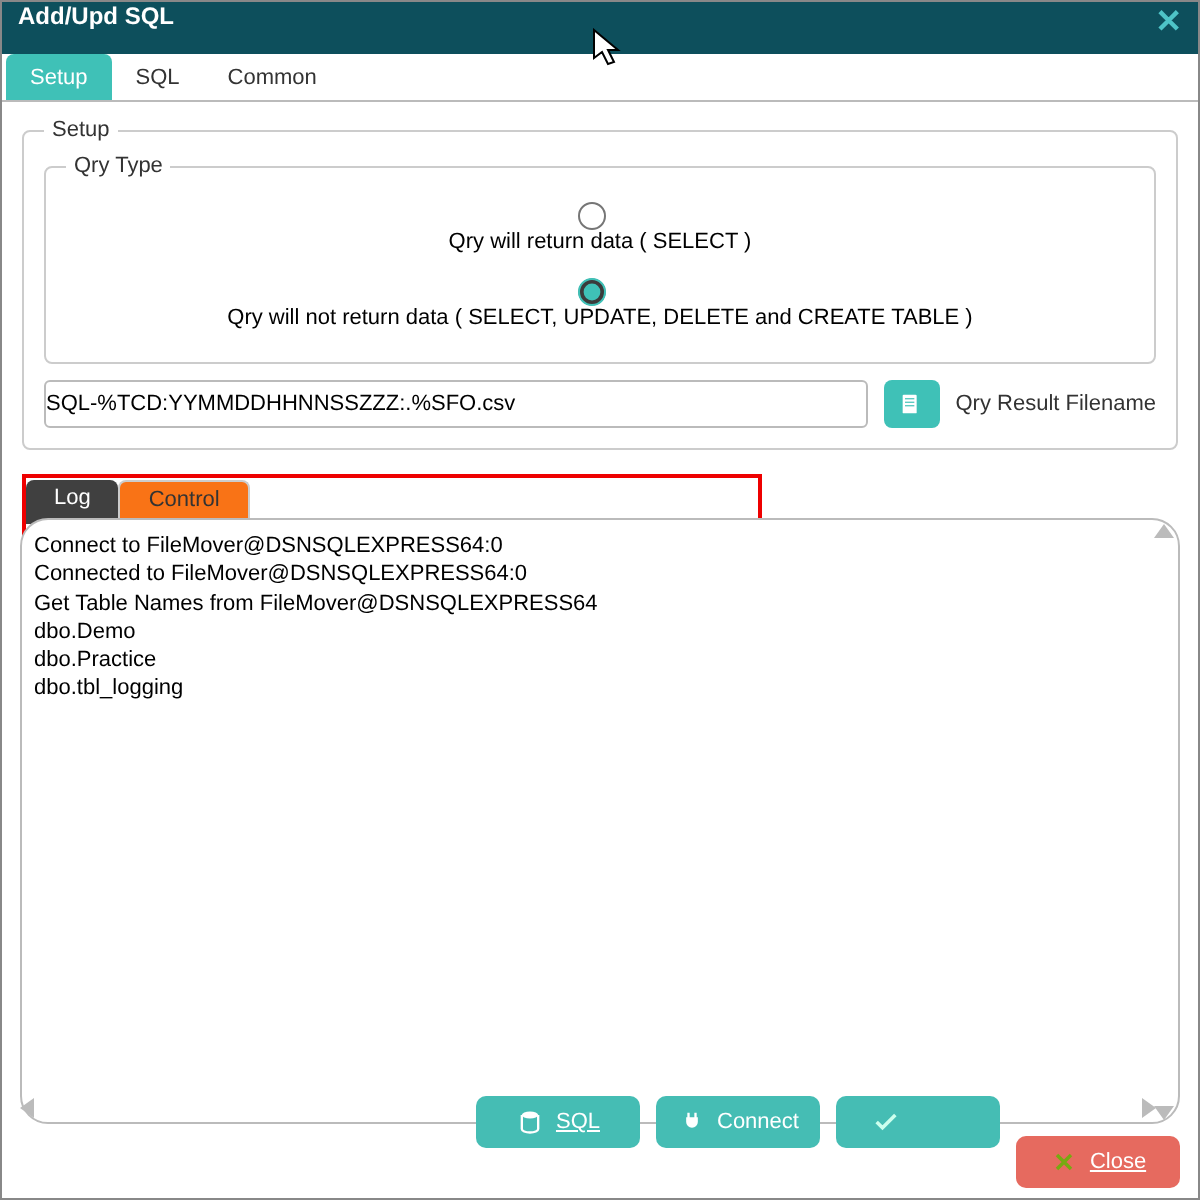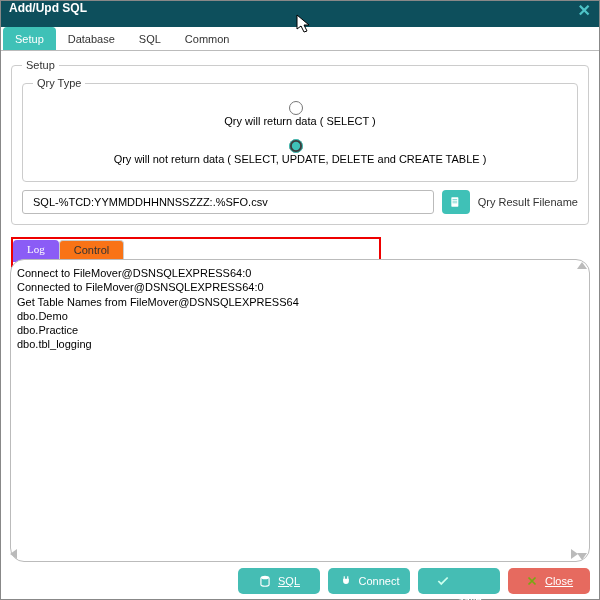--- a/index.html
+++ b/index.html
@@ -13,34 +13,34 @@
 .tab { padding: 4px 12px; color: #333; cursor: pointer; display: flex; align-items: center; border-top-left-radius: 4px; border-top-right-radius: 4px; }
 .tab.active { background: #3fc1b7; color: #fff; }
 .tab:not(.active) { background: #fff; }
 .content { flex: 1; padding: 8px 10px 4px 10px; display: flex; flex-direction: column; overflow: hidden; }
 fieldset { border: 1px solid #ccc; border-radius: 4px; padding: 6px 10px 10px 10px; margin-bottom: 8px; }
 legend { padding: 0 4px; color: #333; font-size: 11px; }
 .radio-row { display: flex; align-items: center; padding: 6px 0; flex-direction: column; }
 .radio-row input[type="radio"] { margin-right: 8px; width: 14px; height: 14px; }
 input[type="radio"] { accent-color: #3fc1b7; }
 .file-row { display: flex; align-items: center; gap: 8px; margin-top: 4px; }
-.text-input { flex: 1; height: 24px; border: 1px solid #bbb; border-radius: 3px; padding: 0 10px; font-family: inherit; font-size: 11px; }
+.text-input { flex: 1; height: 24px; border: 1px solid #bbb; border-radius: 3px; padding: 0 0; font-family: inherit; font-size: 11px; }
 .icon-btn { width: 28px; height: 24px; background: #3fc1b7; border-radius: 4px; display: flex; align-items: center; justify-content: center; cursor: pointer; }
 .icon-btn svg { width: 14px; height: 14px; fill: #fff; }
 .label { color: #333; }
 .logsection { border: 2px solid #e00; padding: 0; margin-top: 4px; width: 370px; height: 150px; position: relative; }
 .subtabs { display: flex; position: relative; top: 0; height: 22px; }
 .subtab { padding: 3px 14px; cursor: pointer; border-top-left-radius: 4px; border-top-right-radius: 4px; position: relative; top: 1px; }
-.subtab.active { background: #8b5cf6; color: #fff; font-family: Liberation Serif, serif; }
+.subtab.active { background: #404040; color: #fff; }
 .subtab.inactive { background: #f97316; color: #333; border: 1px solid #ccc; border-bottom: none; }
 .logtext { width: 100%; height: 100%; border: 1px solid #bbb; border-radius: 14px; padding: 6px; font-family: Tahoma, Arial, sans-serif; font-size: 11px; resize: none; overflow: auto; white-space: pre; color: #000; line-height: 1.3; }
 .buttonbar { position: absolute; bottom: 6px; right: 10px; display: flex; gap: 8px; }
 .btn { height: 26px; min-width: 82px; border-radius: 5px; display: flex; align-items: center; justify-content: center; gap: 6px; color: #fff; cursor: pointer; font-size: 11px; padding: 0 10px; }
 .btn.teal { background: #45bdb4; }
-.btn.red { background: #e66a5f; }
+.btn.red { background: #e66a5f; margin-top: 20px; }
 .btn svg { width: 14px; height: 14px; }
 .scroll-corner-v { position: absolute; right: 12px; top: 262px; bottom: 40px; width: 12px; display: flex; flex-direction: column; justify-content: space-between; }
 .tri { width: 0; height: 0; }
 .tri.up { border-left: 5px solid transparent; border-right: 5px solid transparent; border-bottom: 7px solid #bbb; align-self: center; }
 .tri.down { border-left: 5px solid transparent; border-right: 5px solid transparent; border-top: 7px solid #bbb; align-self: center; }
 .tri.left { border-top: 5px solid transparent; border-bottom: 5px solid transparent; border-right: 7px solid #bbb; }
 .tri.right { border-top: 5px solid transparent; border-bottom: 5px solid transparent; border-left: 7px solid #bbb; }
 .scroll-corner-h { position: absolute; left: 10px; right: 22px; bottom: 40px; height: 12px; display: flex; justify-content: space-between; align-items: center; }
 </style>
 </head>
@@ -48,21 +48,20 @@
 
 <div class="window">
   <div class="titlebar">
     <span>Add/Upd SQL</span>
     <span class="spacer"></span>
     <span class="close-x">✕</span>
   </div>
 
   <div class="tabs">
     <div class="tab active">Setup</div>
-    <div class="tab">Database</div>
     <div class="tab">SQL</div>
     <div class="tab">Common</div>
   </div>
 
   <div class="content">
     <fieldset>
       <legend>Setup</legend>
       <fieldset>
         <legend>Qry Type</legend>
         <label class="radio-row">

